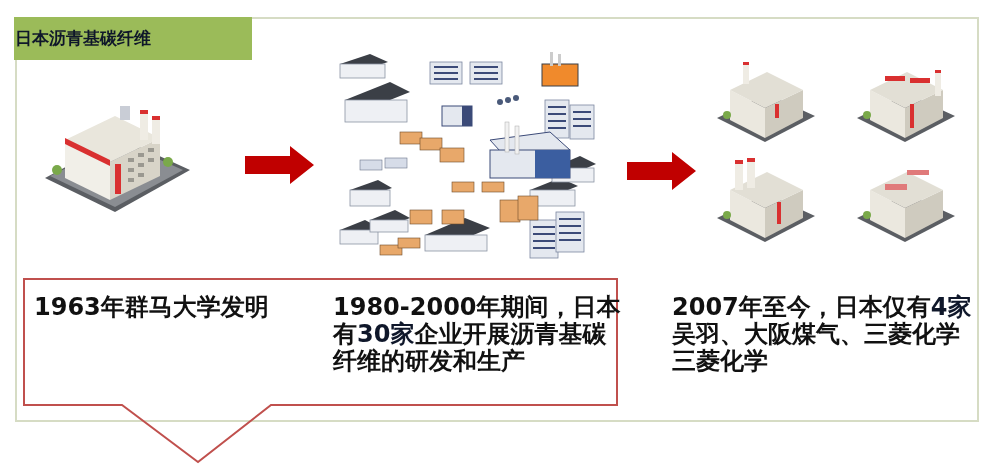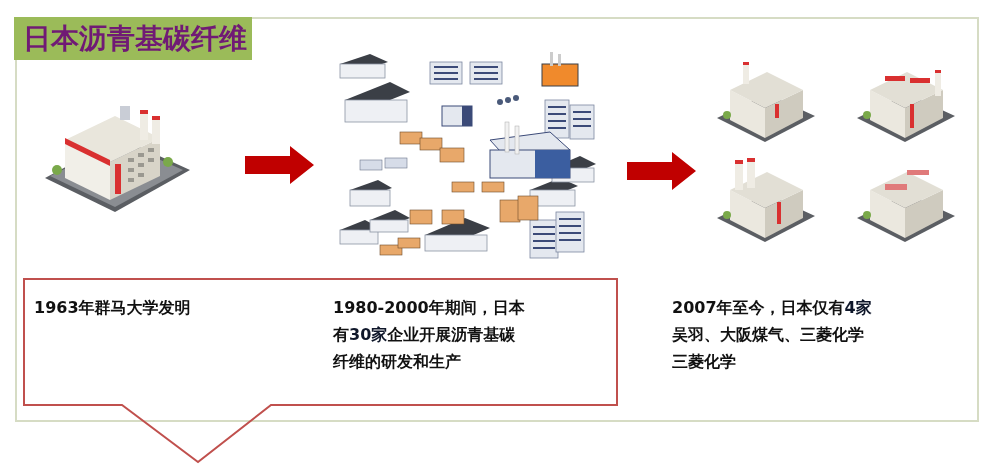--- a/index.html
+++ b/index.html
@@ -8,29 +8,29 @@
     background: #ffffff;
     font-family: "DejaVu Sans", "Liberation Sans", sans-serif;
   }
   .frame {
     position: absolute; left: 15px; top: 17px; width: 964px; height: 405px;
     border: 2px solid #d6dcc4; box-sizing: border-box;
   }
   .title-tab {
     position: absolute; left: 14px; top: 17px; width: 238px; height: 43px;
     background: #9bbb59; box-sizing: border-box;
-    display: flex; align-items: center; padding-left: 9px;
-    font-size: 28px; font-weight: bold; color: #701a75; letter-spacing: 0px;
+    display: flex; align-items: center; padding-left: 1px;
+    font-size: 17px; font-weight: bold; color: #0f172a; letter-spacing: 0px;
   }
   .arrow { position: absolute; }
   .illus { position: absolute; }
   .callout { position: absolute; left: 0; top: 0; }
   .text-block {
     position: absolute; font-weight: bold; color: #111;
-    font-size: 16px; line-height: 27px; white-space: nowrap;
+    font-size: 24px; line-height: 27px; white-space: nowrap;
   }
   .hl { color: #0f172a; }
 </style>
 </head>
 <body>
 
 <div class="frame"></div>
 
 <div class="title-tab">日本沥青基碳纤维</div>
 

